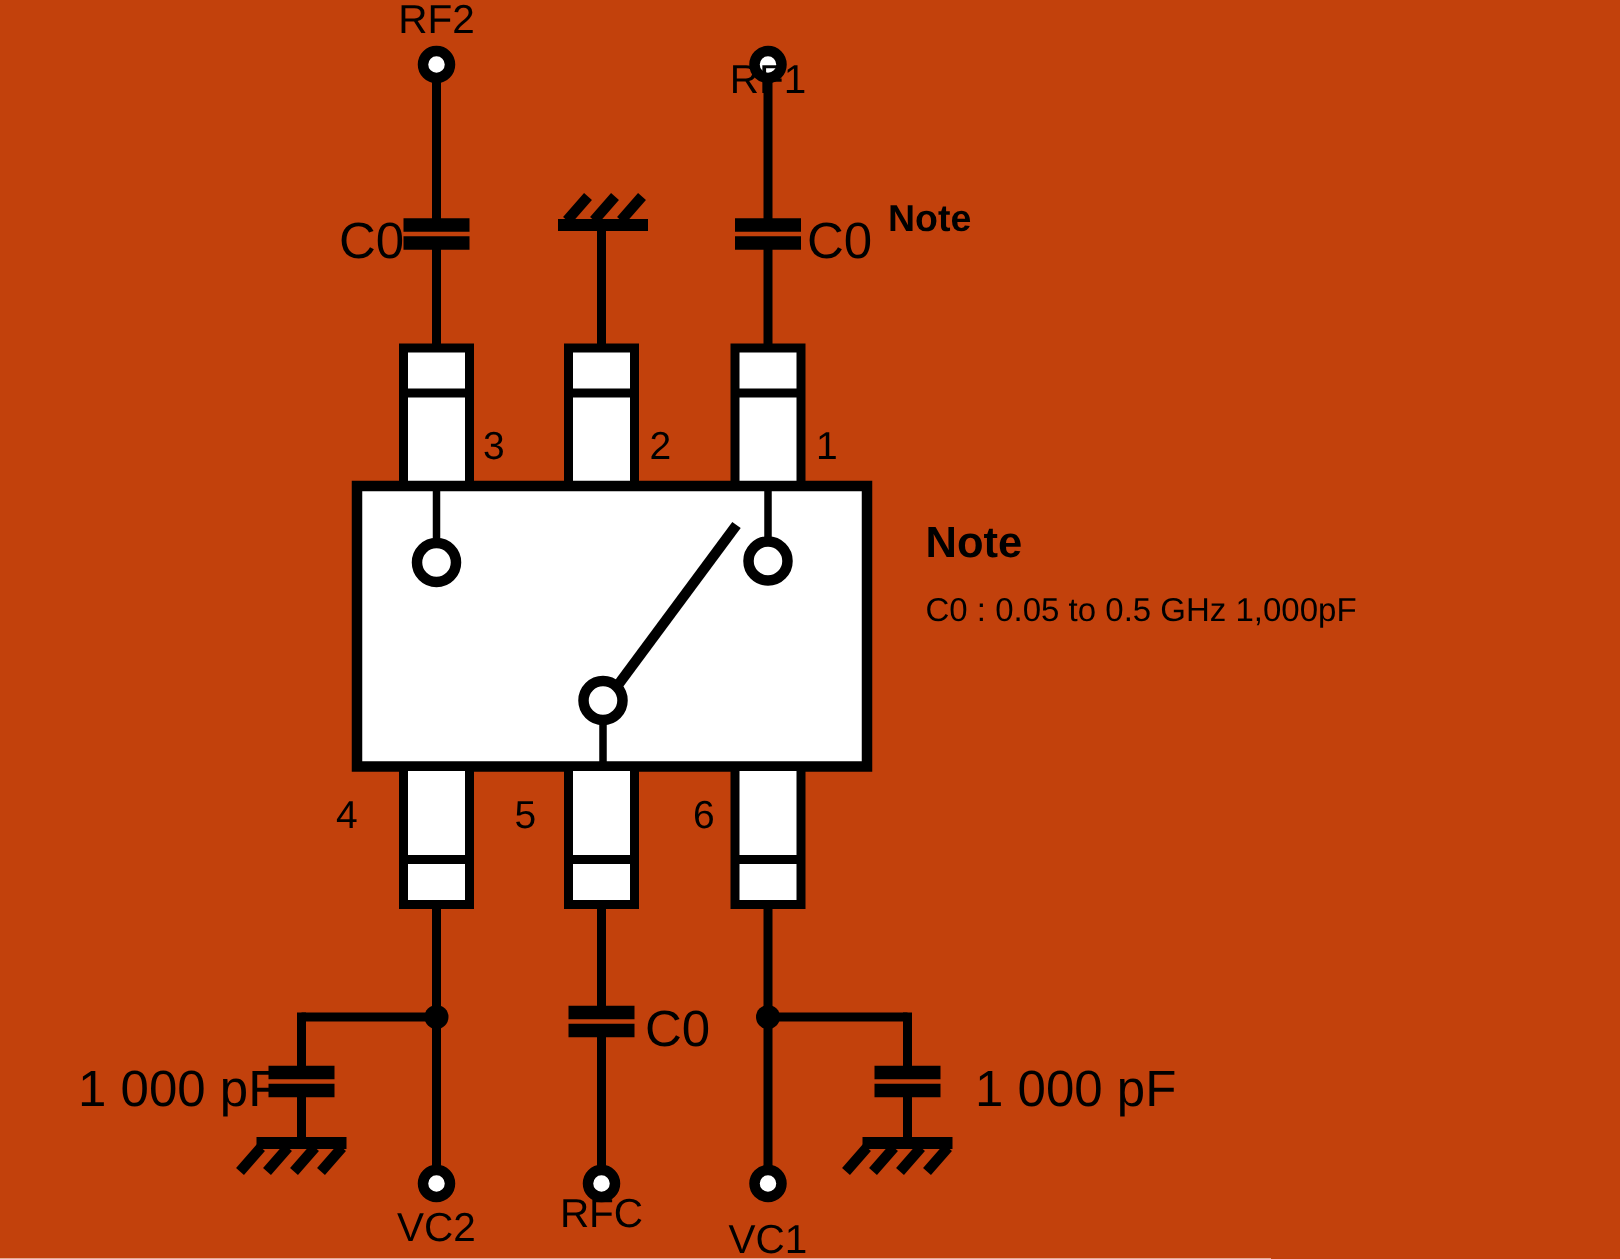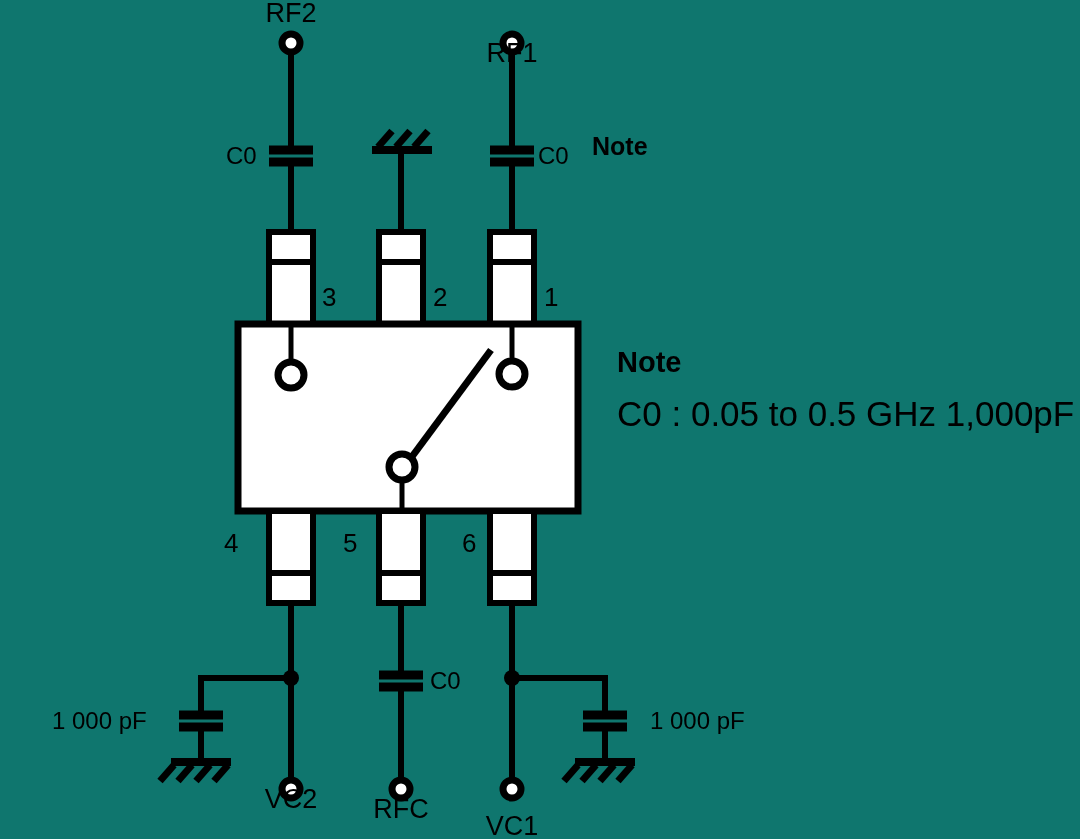--- a/index.html
+++ b/index.html
@@ -8,21 +8,21 @@
     padding: 0;
     background: #ffffff;
   }
   body {
     font-family: "Liberation Sans", sans-serif;
   }
   #schematic-root {
     position: relative;
     width: 1080px;
     height: 839px;
-    background: #0f766e;
+    background: #c2410c;
     overflow: hidden;
   }
   #schematic-svg {
     position: absolute;
     top: 0;
     left: 0;
     width: 1080px;
     height: 839px;
     display: block;
   }
@@ -97,28 +97,28 @@
     white-space: pre;
     line-height: 1;
   }
   .lbl-term {
     font-size: 27px;
   }
   .lbl-pin {
     font-size: 26px;
   }
   .lbl-cap {
-    font-size: 24px;
+    font-size: 34px;
   }
   .lbl-note-head {
     font-size: 29px;
     font-weight: bold;
   }
   .lbl-note-line {
-    font-size: 35px;
+    font-size: 22px;
   }
   .lbl-note-small {
     font-size: 25px;
     font-weight: bold;
   }
   .center-x {
     transform: translateX(-50%);
   }
 </style>
 </head>
@@ -259,17 +259,17 @@
   <div class="lbl lbl-pin" style="left:462px; top:530px;">6</div>
 
   <div class="lbl lbl-note-head" style="left:617px; top:348px;">Note</div>
   <div class="lbl lbl-note-line" style="left:617px; top:396px;">C0 : 0.05 to 0.5 GHz 1,000pF</div>
 
   <div class="lbl lbl-cap" style="left:52px; top:709px;">1 000 pF</div>
   <div class="lbl lbl-cap" style="left:650px; top:709px;">1 000 pF</div>
 
   <div class="lbl lbl-cap" style="left:430px; top:669px;">C0</div>
 
-  <div class="lbl lbl-term center-x" style="left:291px; top:786px;">VC2</div>
+  <div class="lbl lbl-term center-x" style="left:291px; top:805px;">VC2</div>
   <div class="lbl lbl-term center-x" style="left:401px; top:796px;">RFC</div>
   <div class="lbl lbl-term center-x" style="left:512px; top:813px;">VC1</div>
 
 </div>
 
 </body></html>

